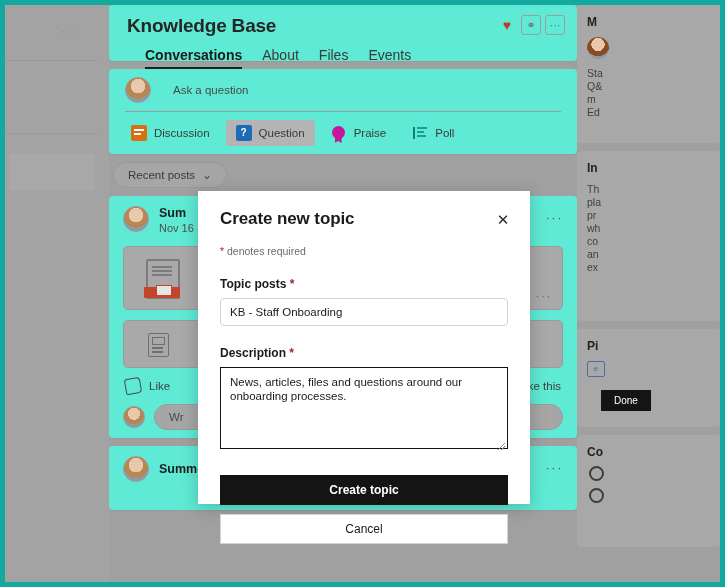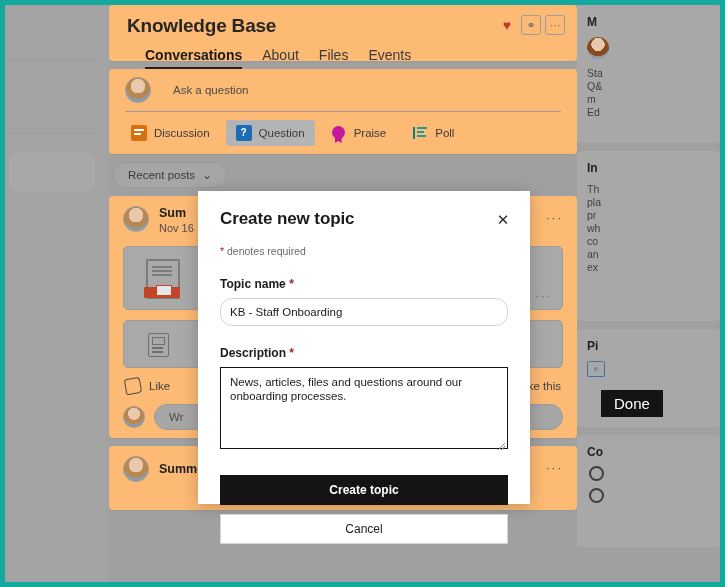--- a/index.html
+++ b/index.html
@@ -39,21 +39,21 @@
   .rail-div{position:absolute;left:0;width:92px;height:1px;background:#9a9a9a;}
   .rail-block{
     position:absolute;left:4px;width:86px;border-radius:4px;background:#a8a8a8;
   }
 
   
   .center{
     position:absolute;left:104px;top:0;width:468px;height:100%;
   }
   .card{
-    background:#fdba74;border-radius:4px;margin:0 0 8px 0;
+    background:#5eead4;border-radius:4px;margin:0 0 8px 0;
     box-shadow:0 1px 1px rgba(0,0,0,0.04);
   }
 
   .grp-header{padding:10px 18px 0 18px;height:56px;box-sizing:border-box;position:relative;}
   .grp-title{
     font-size:19px;font-weight:bold;color:#262626;letter-spacing:-0.2px;
   }
   .grp-actions{position:absolute;right:12px;top:10px;display:flex;gap:4px;align-items:center;}
   .icon-btn{
     width:20px;height:20px;border-radius:3px;border:1px solid #9d9d9d;
@@ -176,21 +176,21 @@
     position:absolute;right:16px;top:18px;width:22px;height:22px;
     display:flex;align-items:center;justify-content:center;color:#2b2b2b;font-size:15px;
     font-family:"Liberation Sans", sans-serif;
   }
   .req-note{font-size:10.5px;color:#6b6b6b;margin-top:16px;}
   .req-star{color:#a4262c;}
   .field-label{font-size:12px;font-weight:bold;color:#1b1b1b;margin-top:20px;margin-bottom:7px;}
   .text-input{
     width:100%;box-sizing:border-box;height:28px;border:1px solid #d2d2d2;background:#fff;
     font-size:11.5px;color:#1b1b1b;padding:0 9px;font-family:"Liberation Sans", sans-serif;
-    border-radius:12px;
+    border-radius:4px;
   }
   .textarea{
     width:100%;box-sizing:border-box;height:82px;border:1.6px solid #141414;background:#fff;
     font-size:11.5px;color:#1b1b1b;padding:7px 9px;line-height:14px;resize:none;
     font-family:"Liberation Sans", sans-serif;border-radius:0;overflow:hidden;
   }
   .ta-wrap{position:relative;}
   .ta-grip{
     position:absolute;right:3px;bottom:3px;width:7px;height:7px;
     background:linear-gradient(135deg,transparent 46%,#8a8a8a 47%,#8a8a8a 54%,transparent 55%),
@@ -353,38 +353,38 @@
     <div class="overlay"></div>
     <div class="modal">
       <div class="modal-title">Create new topic</div>
       <div class="modal-close">✕</div>
 
       <div class="req-note">
         <span class="req-star">*</span><span> denotes required</span>
       </div>
 
       <div class="field-label">
-        <span>Topic name</span>
+        <span>Topic posts</span>
         <span class="req-star">*</span>
       </div>
       <input class="text-input" value="KB - Staff Onboarding" style="">
 
       <div class="field-label">
         <span>Description</span>
         <span class="req-star">*</span>
       </div>
       <div class="ta-wrap">
         <textarea class="textarea" style="">News, articles, files and questions around our onboarding processes.</textarea>
         <div class="ta-grip"></div>
       </div>
 
       <div class="btn-row">
         <button class="btn primary">Create topic</button>
         <button class="btn secondary">Cancel</button>
       </div>
     </div>
 
-    <div style="position:absolute;left:596px;top:385px;background:#141414;color:#fff;font-size:15px;padding:5px 13px;z-index:10;">Done</div>
+    <div style="position:absolute;left:596px;top:385px;background:#141414;color:#fff;font-size:10px;padding:5px 13px;z-index:10;">Done</div>
 
   </div>
 
   <div class="teal-frame"></div>
 </div>
 
 </body></html>

